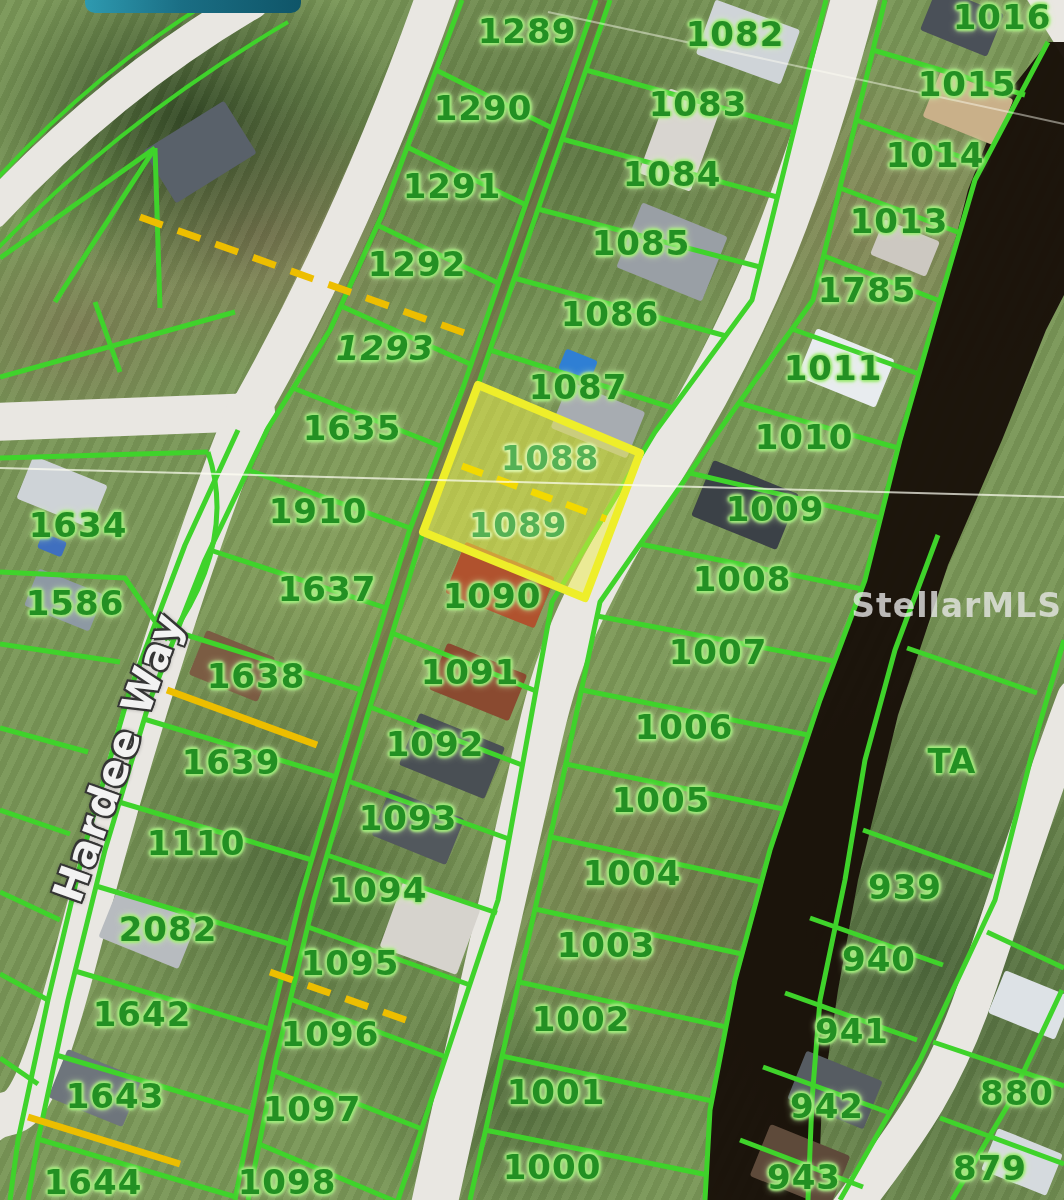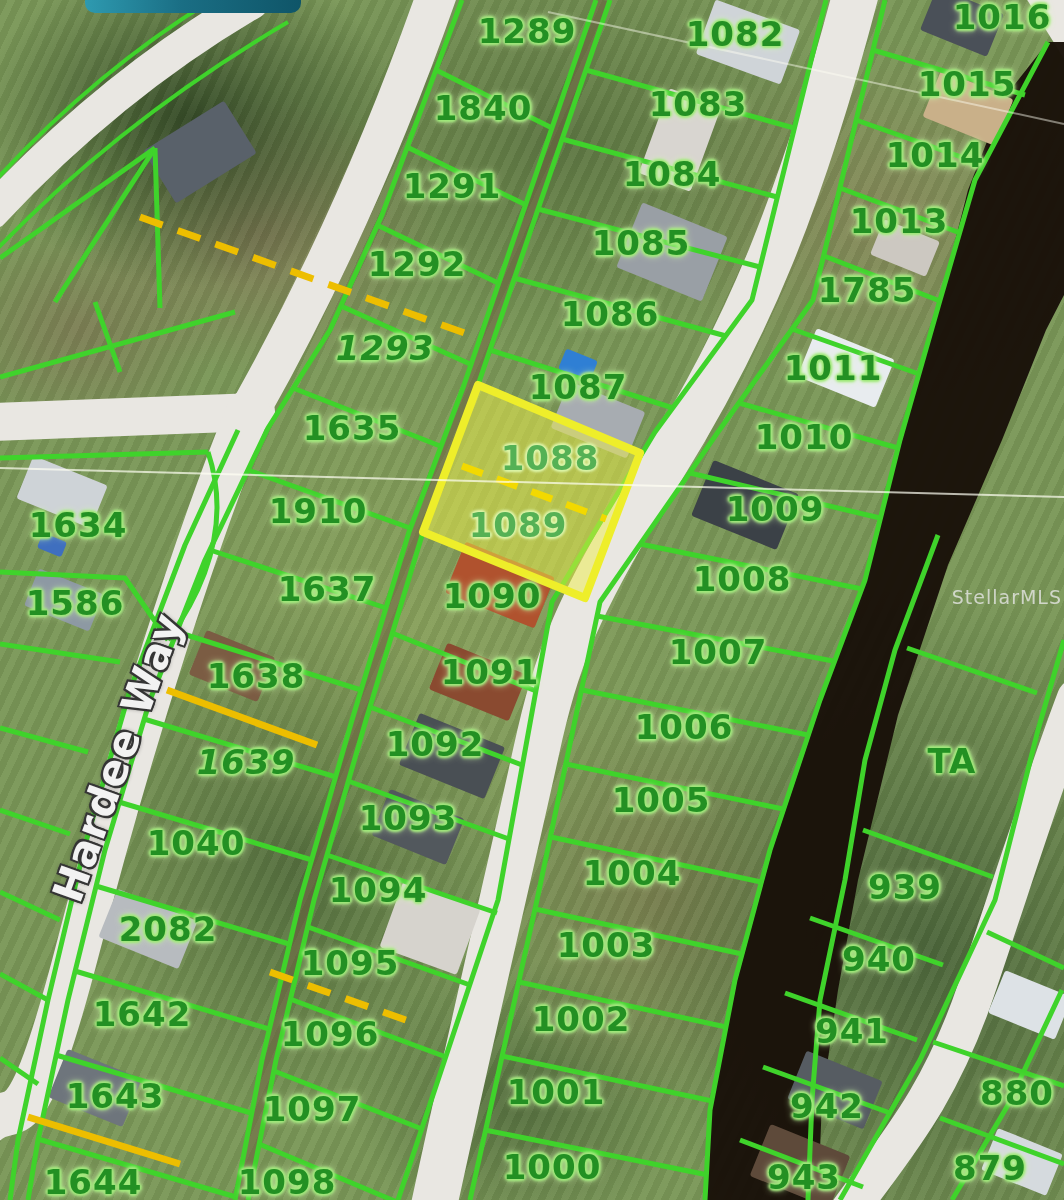--- a/index.html
+++ b/index.html
@@ -37,21 +37,21 @@
   .street-label{
     position:absolute;left:118px;top:757px;
     transform:translate(-50%,-50%) rotate(-70deg);
     font-weight:bold;font-size:42px;letter-spacing:2px;white-space:nowrap;
     color:#f2f2f2;
     text-shadow:-2px -2px 0 #353535,2px -2px 0 #353535,-2px 2px 0 #353535,
                  2px 2px 0 #353535,0 0 5px #222;
   }
   .watermark{
     position:absolute;right:2px;top:586px;
-    font-size:19px;font-weight:400;letter-spacing:1px;
+    font-size:33px;font-weight:700;letter-spacing:1px;
     color:rgba(232,232,232,0.78);white-space:nowrap;
   }
   .teal-banner{
     position:absolute;left:85px;top:0;width:216px;height:13px;
     background:linear-gradient(90deg,#2e9ab0 0%,#1a6e84 45%,#0f5568 100%);
     border-radius:0 0 10px 10px;
   }
 </style>
 </head>
 <body>
@@ -175,46 +175,46 @@
       <polyline points="140,217 470,335" fill="none" stroke="#edbe00" stroke-width="7" stroke-linejoin="round" stroke-dasharray="24 16"></polyline>
       <polyline points="462,466 606,519" fill="none" stroke="#f2d900" stroke-width="7" stroke-linejoin="round" stroke-dasharray="22 15"></polyline>
       <polyline points="167,690 317,745" fill="none" stroke="#edbe00" stroke-width="7" stroke-linejoin="round"></polyline>
       <polyline points="270,972 420,1025" fill="none" stroke="#edbe00" stroke-width="7" stroke-linejoin="round" stroke-dasharray="24 16"></polyline>
       <polyline points="28,1117 180,1164" fill="none" stroke="#edbe00" stroke-width="7" stroke-linejoin="round"></polyline>
       <polyline points="0,468 1064,497" fill="none" stroke="rgba(255,255,244,0.7)" stroke-width="2" stroke-linejoin="round"></polyline>
       <polyline points="548,12 1064,124" fill="none" stroke="rgba(255,255,244,0.45)" stroke-width="2" stroke-linejoin="round"></polyline>
     </svg>
   <div id="labels">
       <div class="lot-label" style="left: 527px; top: 31px;">1289</div>
-      <div class="lot-label" style="left: 483px; top: 108px;">1840</div>
+      <div class="lot-label" style="left: 483px; top: 108px;">1290</div>
       <div class="lot-label" style="left: 452px; top: 186px;">1291</div>
       <div class="lot-label" style="left: 417px; top: 264px;">1292</div>
       <div class="lot-label" style="left: 385px; top: 348px; font-style: italic;">1293</div>
       <div class="lot-label" style="left: 352px; top: 428px;">1635</div>
       <div class="lot-label" style="left: 318px; top: 511px;">1910</div>
       <div class="lot-label" style="left: 291px; top: 589px; margin-left: 36px;">1637</div>
       <div class="lot-label" style="left: 256px; top: 676px;">1638</div>
-      <div class="lot-label" style="left: 246px; top: 762px; font-style: italic;">1639</div>
-      <div class="lot-label" style="left: 196px; top: 843px;">1040</div>
+      <div class="lot-label" style="left: 231px; top: 762px;">1639</div>
+      <div class="lot-label" style="left: 196px; top: 843px;">1110</div>
       <div class="lot-label" style="left: 168px; top: 929px;">2082</div>
       <div class="lot-label" style="left: 142px; top: 1014px;">1642</div>
       <div class="lot-label" style="left: 115px; top: 1096px;">1643</div>
       <div class="lot-label" style="left: 93px; top: 1182px;">1644</div>
       <div class="lot-label" style="left: 78px; top: 525px;">1634</div>
       <div class="lot-label" style="left: 75px; top: 603px;">1586</div>
       <div class="lot-label" style="left: 735px; top: 34px;">1082</div>
       <div class="lot-label" style="left: 698px; top: 104px;">1083</div>
       <div class="lot-label" style="left: 672px; top: 174px;">1084</div>
       <div class="lot-label" style="left: 641px; top: 243px;">1085</div>
       <div class="lot-label" style="left: 610px; top: 314px;">1086</div>
       <div class="lot-label" style="left: 578px; top: 387px;">1087</div>
       <div class="lot-label hl" style="left: 550px; top: 458px;">1088</div>
       <div class="lot-label hl" style="left: 518px; top: 525px;">1089</div>
       <div class="lot-label" style="left: 492px; top: 596px;">1090</div>
-      <div class="lot-label" style="left: 490px; top: 672px;">1091</div>
+      <div class="lot-label" style="left: 470px; top: 672px;">1091</div>
       <div class="lot-label" style="left: 435px; top: 744px;">1092</div>
       <div class="lot-label" style="left: 408px; top: 818px;">1093</div>
       <div class="lot-label" style="left: 378px; top: 890px;">1094</div>
       <div class="lot-label" style="left: 350px; top: 963px;">1095</div>
       <div class="lot-label" style="left: 330px; top: 1034px;">1096</div>
       <div class="lot-label" style="left: 312px; top: 1109px;">1097</div>
       <div class="lot-label" style="left: 287px; top: 1182px;">1098</div>
       <div class="lot-label" style="left: 1002px; top: 17px;">1016</div>
       <div class="lot-label" style="left: 967px; top: 84px;">1015</div>
       <div class="lot-label" style="left: 935px; top: 155px;">1014</div>

